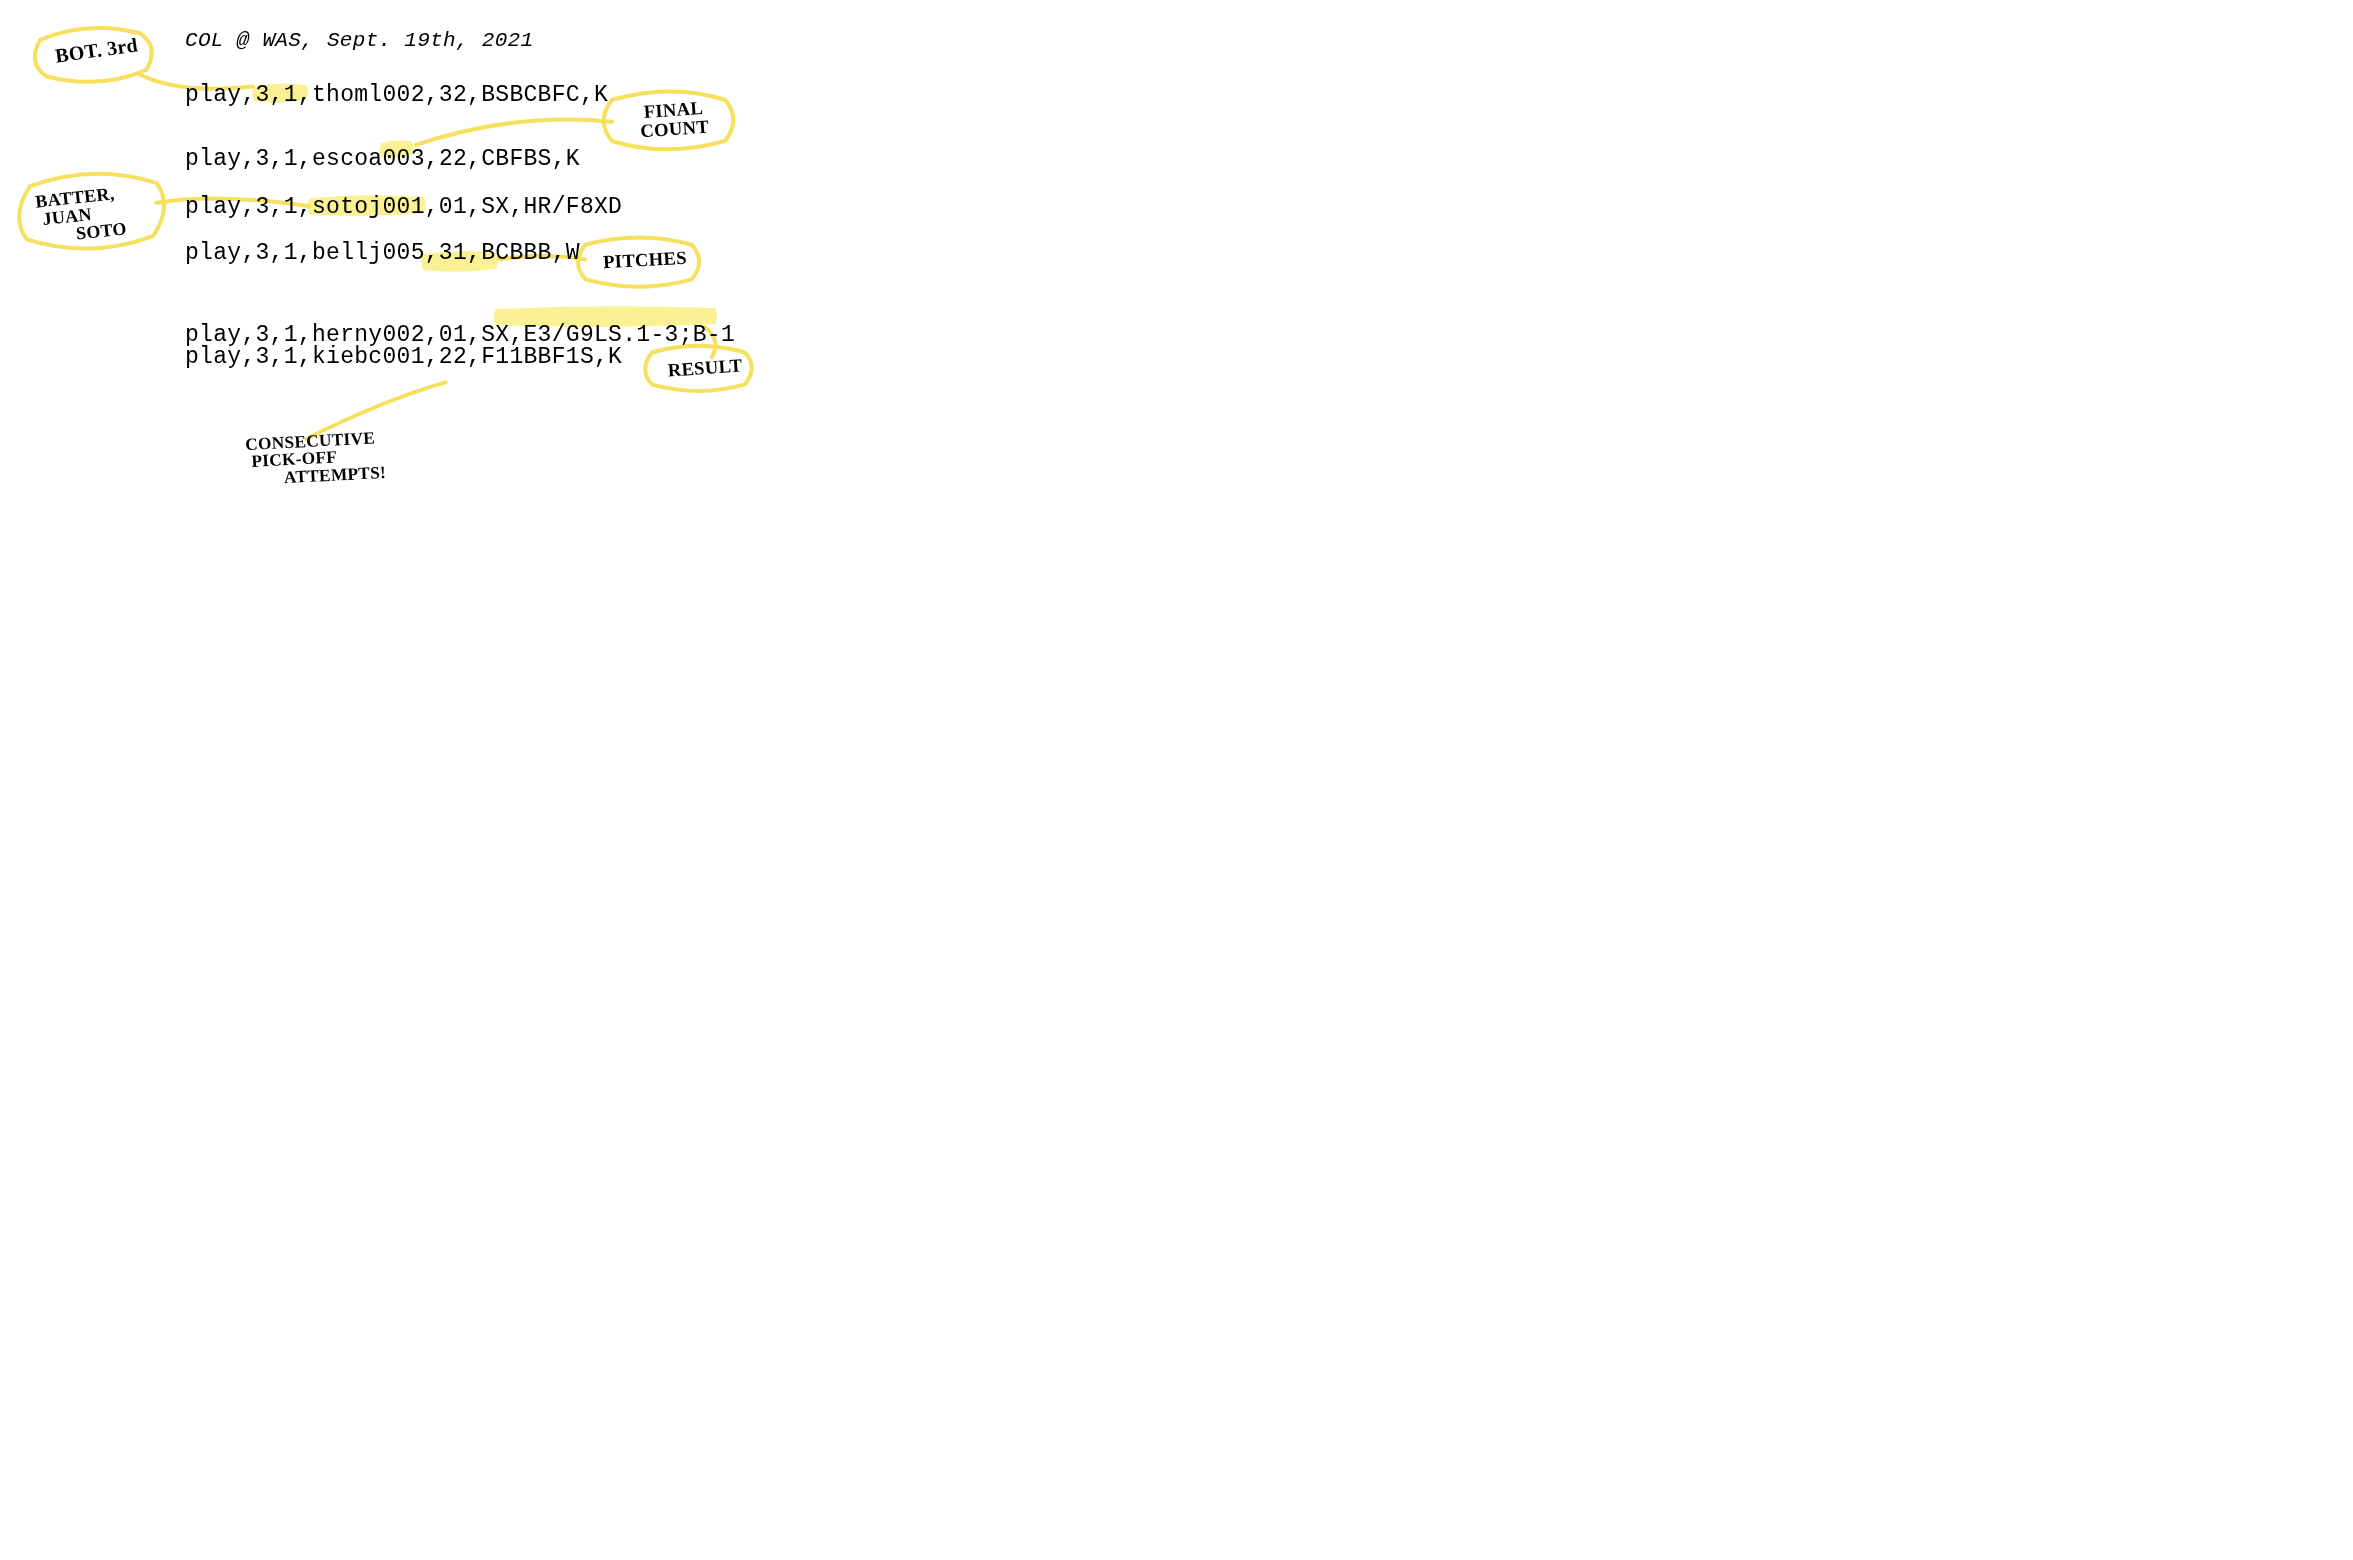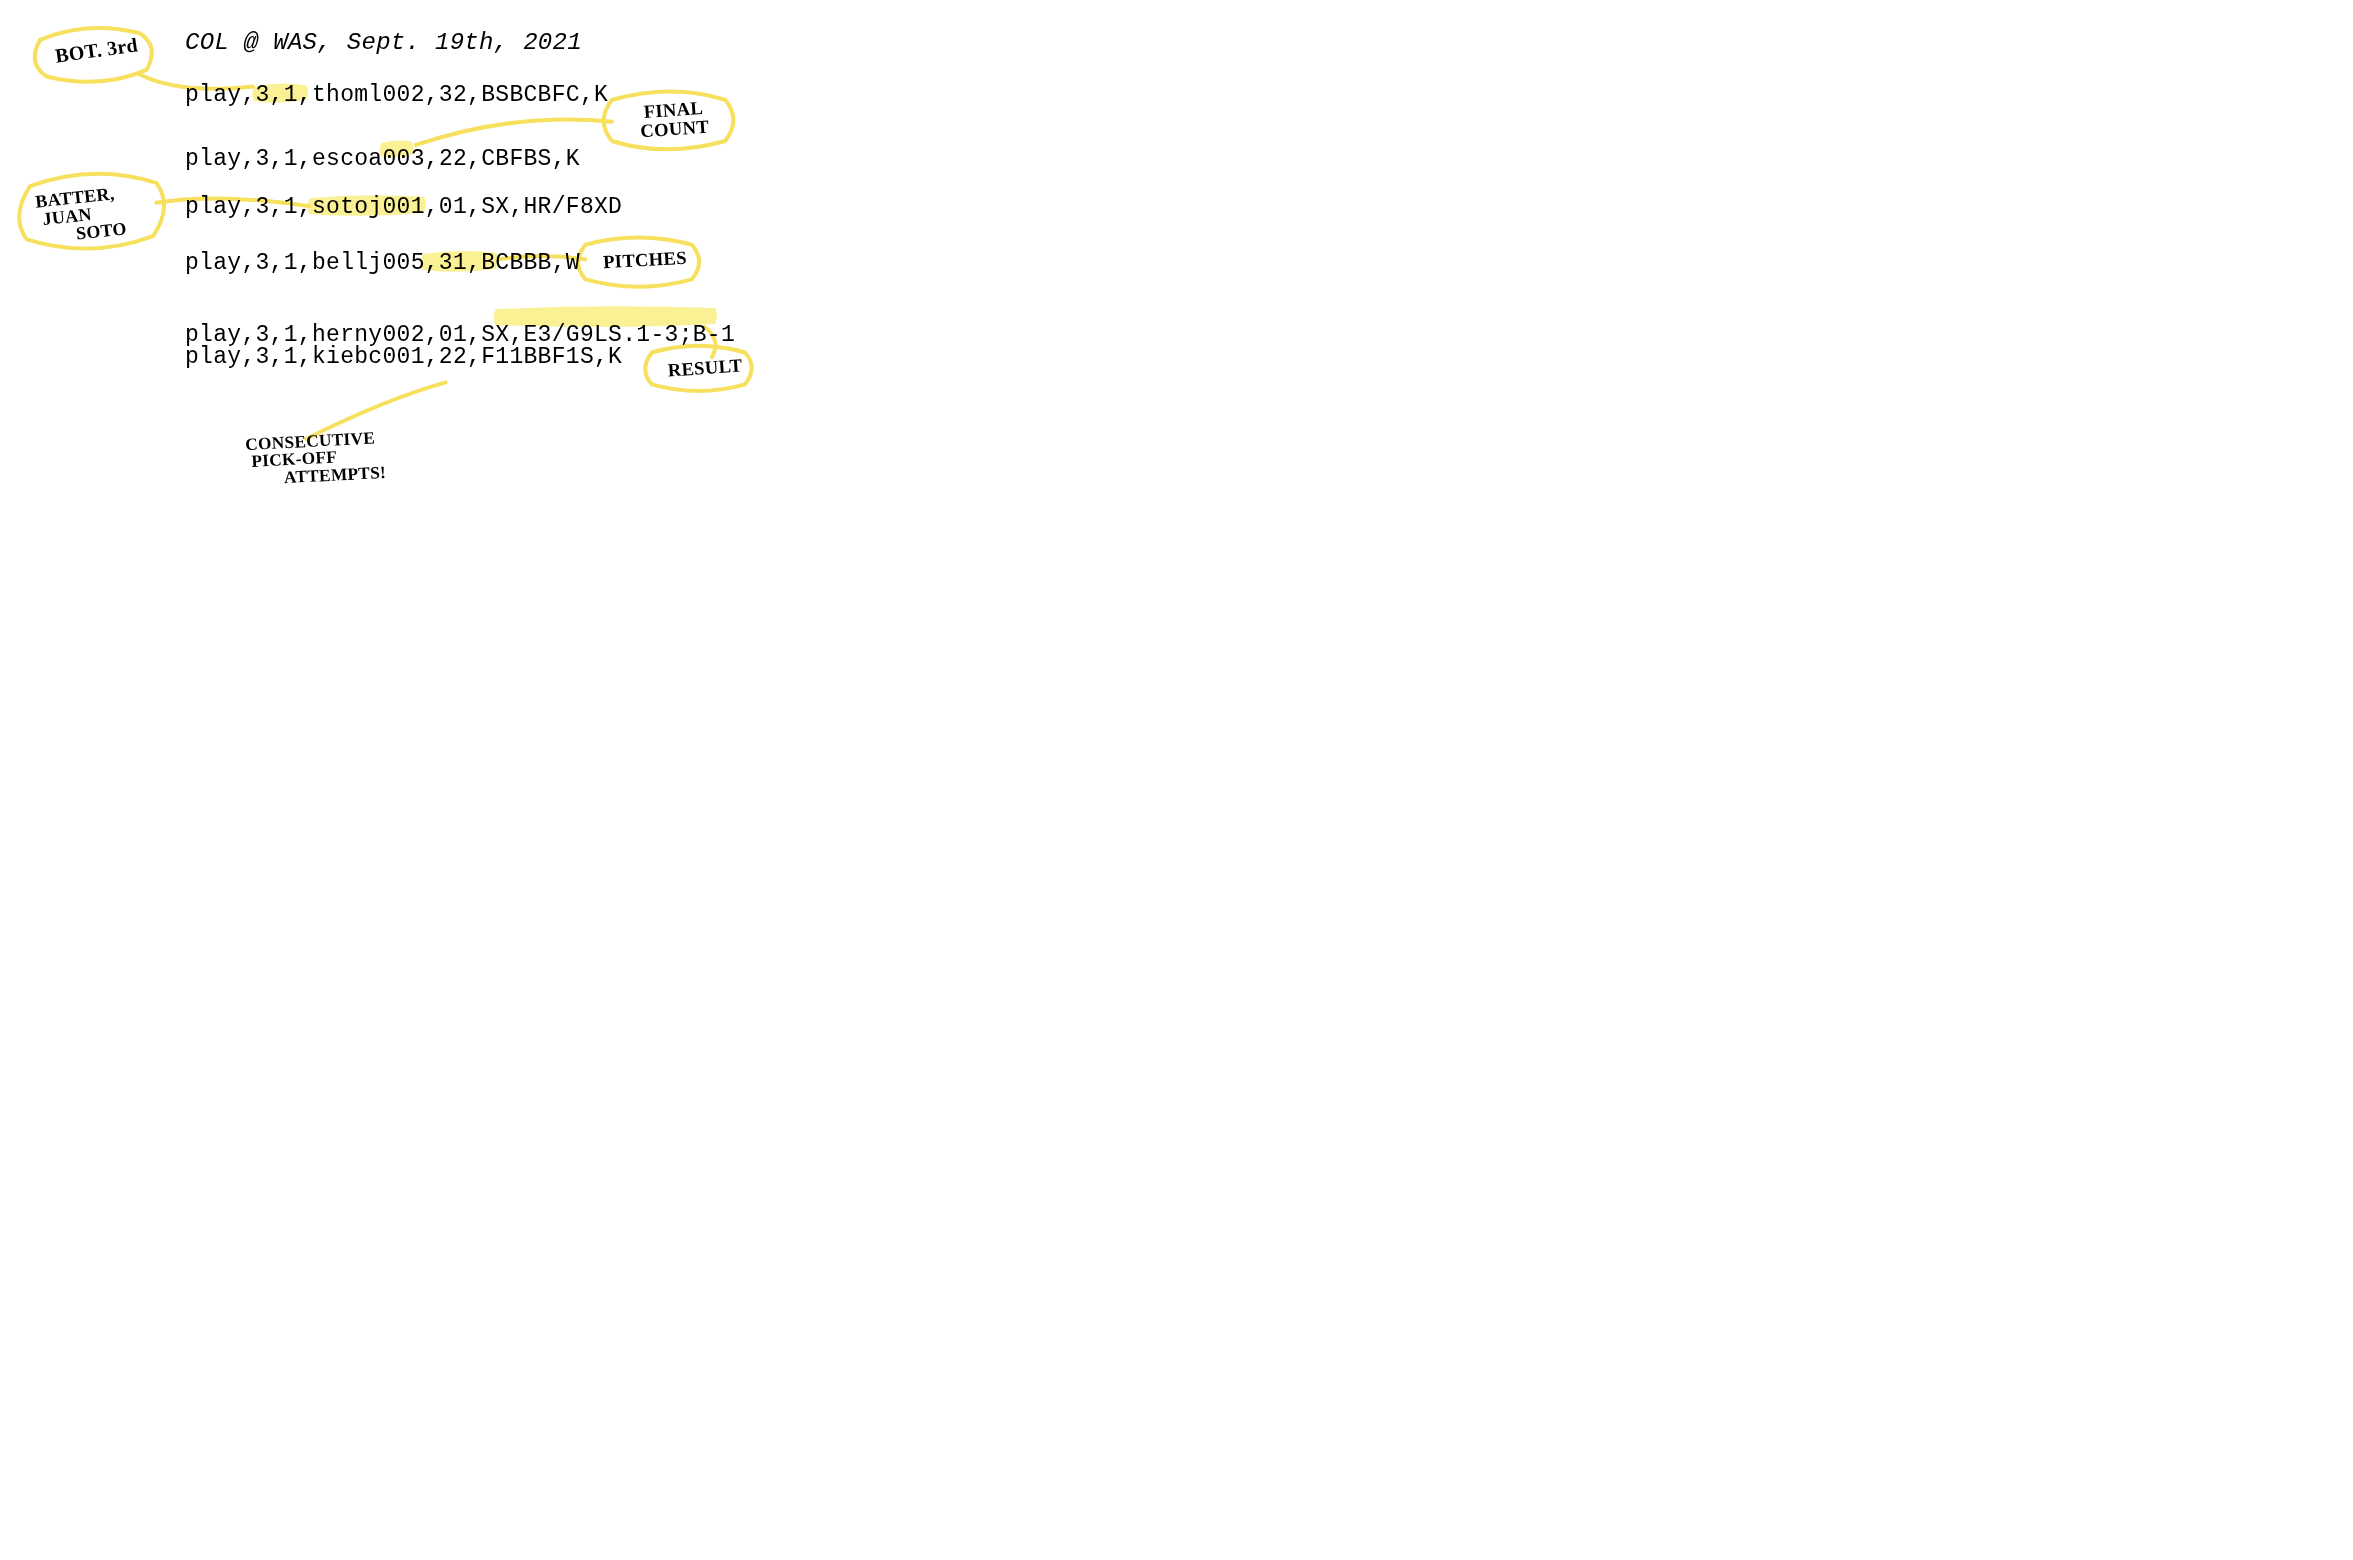--- a/index.html
+++ b/index.html
@@ -18,21 +18,21 @@
     position: absolute;
     left: 0; top: 0;
     width: 825px;
     height: 548px;
     pointer-events: none;
   }
   .title {
     position: absolute;
     left: 185px;
     top: 29px;
-    font-size: 24px;
+    font-size: 21px;
     font-style: italic;
     letter-spacing: 0.3px;
   }
   .row {
     position: absolute;
     left: 185px;
     font-size: 23px;
     letter-spacing: 0.3px;
     white-space: nowrap;
   }
@@ -100,21 +100,21 @@
   </div>
 
   <div class="row" style="top:146px">
     <span>play,</span><span>3,1,</span><span>escoa003</span><span>,</span><span>22</span><span>,</span><b>CBFBS</b><span>,K</span>
   </div>
 
   <div class="row" style="top:194px">
     <span>play,</span><span>3,1,</span><span>sotoj001</span><span>,01,</span><b>SX</b><span>,HR/F8XD</span>
   </div>
 
-  <div class="row" style="top:250px">
+  <div class="row" style="top:240px">
     <span>play,</span><span>3,1,</span><span>bellj005</span><span>,31,</span><b>BCBBB</b><span>,W</span>
   </div>
 
   <div class="row" style="top:322px">
     <span>play,</span><span>3,1,</span><span>herny002</span><span>,01,</span><b>SX</b><span>,E3/G9LS.1-3;B-1</span>
   </div>
 
   <div class="row" style="top:344px">
     <span>play,</span><span>3,1,</span><span>kiebc001</span><span>,22,</span><b>F11BBF1S</b><span>,K</span>
   </div>

